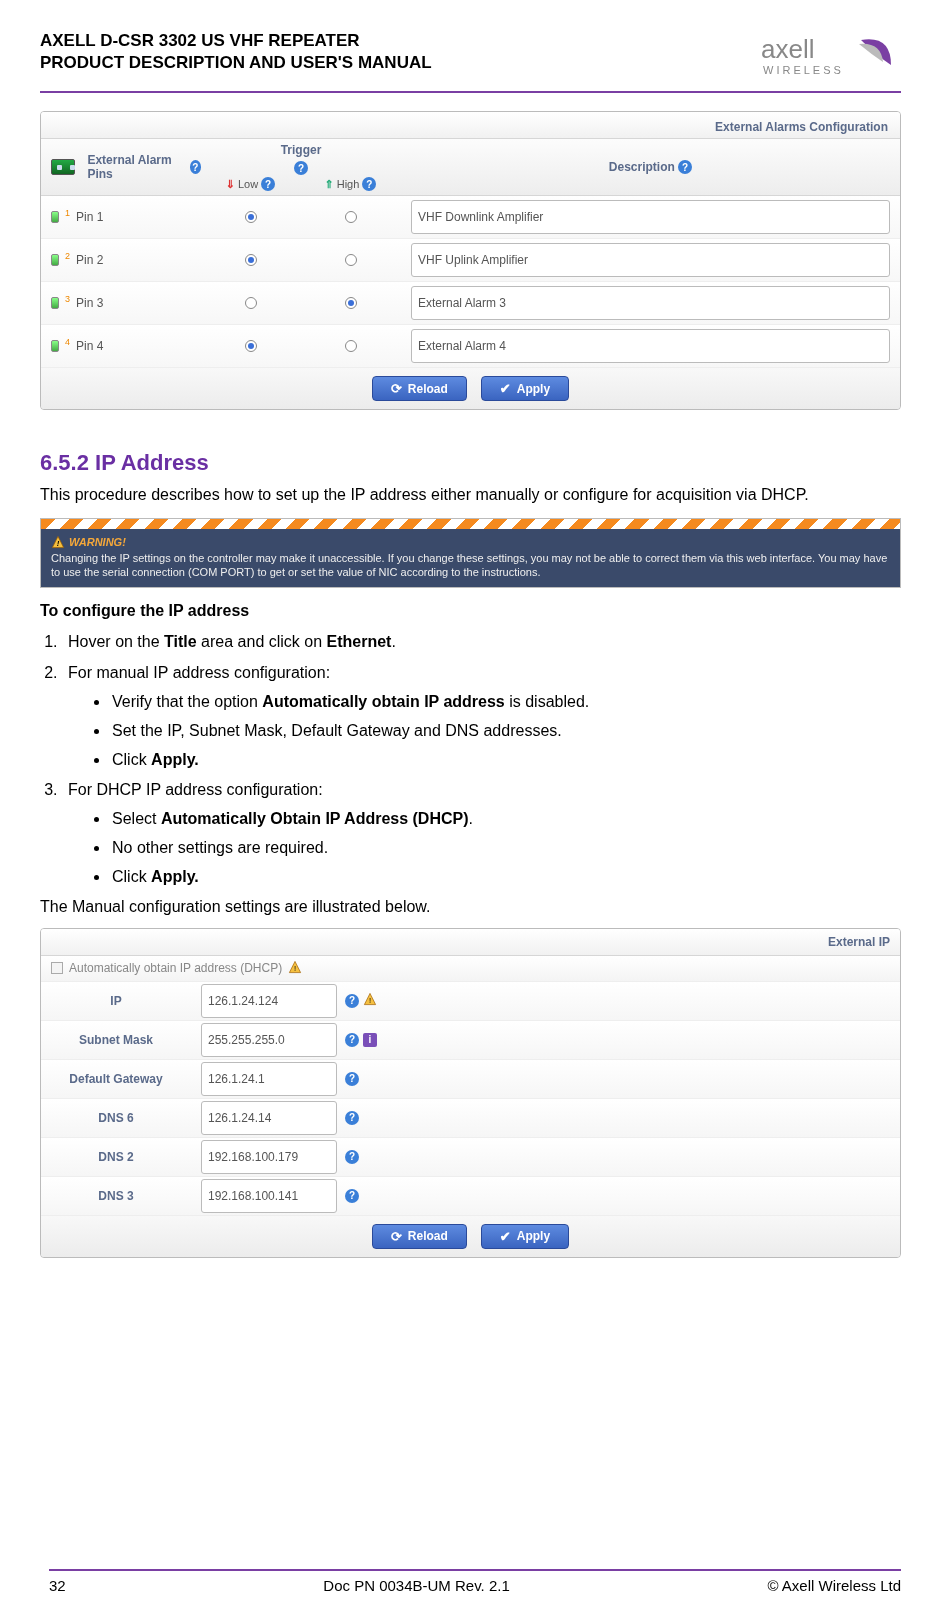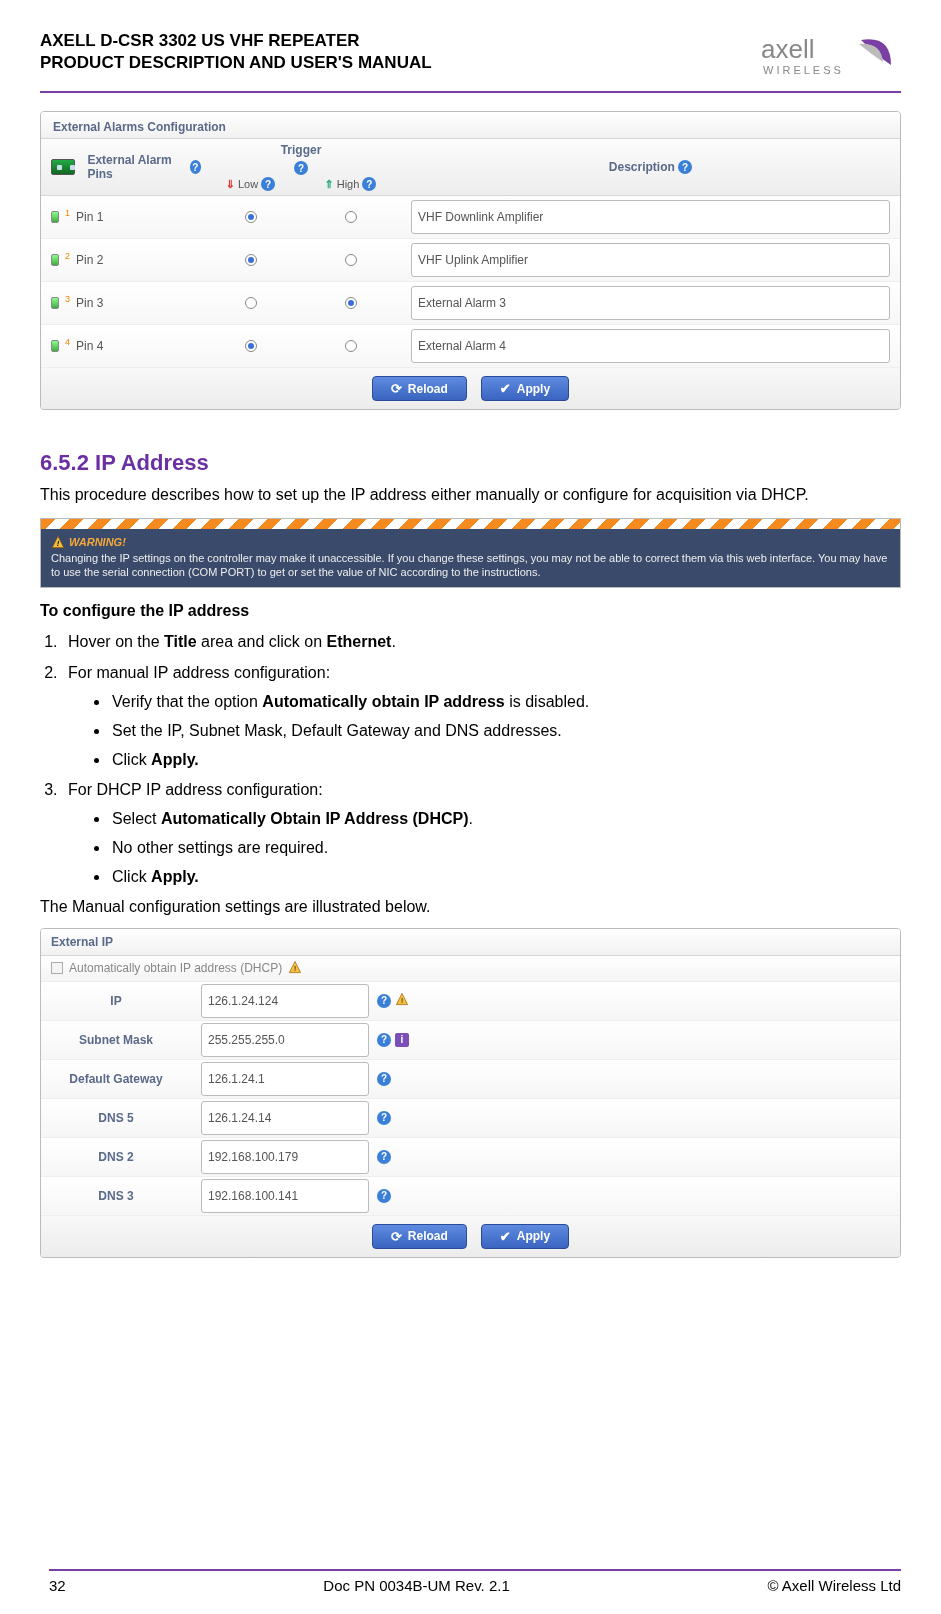--- a/index.html
+++ b/index.html
@@ -27,20 +27,21 @@
     color: #555;
     margin-bottom: 40px;
     overflow: hidden;
   }
   .panel-title {
     font-weight: bold;
     color: #5a6a8a;
     padding: 8px 12px 4px 12px;
     border-bottom: 1px solid #d6d6d6;
     background: linear-gradient(#fff,#f1f1f1);
+    text-align: right;
   }
   .alarm-header-row {
     display: flex;
     background: linear-gradient(#fcfcfc,#ededed);
     border-bottom: 1px solid #d6d6d6;
     padding: 4px 0;
     font-weight: bold;
     color: #5a6a8a;
     font-size: 12px;
     align-items: center;
@@ -110,21 +111,21 @@
   b { font-weight:bold;}
   .closing-p { font-size:16px; margin:6px 0 12px 0;}
 
   .net-panel .panel-title { padding:6px 10px; }
   .net-checkbox-row { display:flex; align-items:center; gap:6px; padding:4px 10px; color:#888; font-size:12px; border-bottom:1px solid #eee;
     background:linear-gradient(#fff,#f4f4f4);}
   .cbox { width:12px; height:12px; border:1px solid #aaa; background:#f4f4f4; display:inline-block;}
   .net-row { display:flex; align-items:center; padding:2px 0; border-bottom:1px solid #eee;
     background:linear-gradient(#fff,#f6f6f6);}
   .net-label { width:160px; text-align:center; padding-right:10px; font-weight:bold; color:#5a6a8a; font-size:12px;}
-  .net-input { width:168px; }
+  .net-input { width:136px; }
   .net-input .textfield { height:20px; font-size:12px;}
   .net-icons { padding-left:8px; display:flex; gap:4px; align-items:center;}
   .help-ic {
     width:14px; height:14px; border-radius:50%; background:#3a7fd8; color:#fff;
     display:inline-flex; align-items:center; justify-content:center; font-size:10px; font-weight:bold;
   }
   .warn-ic { color:#e8a030; font-size:14px;}
   .info-ic { width:14px; height:14px; background:#7a4fb8; color:#fff; display:inline-flex; align-items:center; justify-content:center; font-size:10px; font-weight:bold; border-radius:2px;}
   .connector-icon { width:30px; height:16px; background:linear-gradient(#2a4,#162); border-radius:2px; border:1px solid #555; position:relative;}
   .connector-icon::before, .connector-icon::after { content:""; position:absolute; width:5px; height:5px; background:#cde; border-radius:1px; top:5px;}
@@ -355,21 +356,21 @@
     <div class="net-input">
         <div class="textfield">
           <span>126.1.24.1</span>
         </div>
       </div>
     <div class="net-icons">
         <span class="help-ic">?</span>
       </div>
   </div>
   <div class="net-row">
-    <div class="net-label">DNS 5</div>
+    <div class="net-label">DNS 6</div>
     <div class="net-input">
         <div class="textfield">
           <span>126.1.24.14</span>
         </div>
       </div>
     <div class="net-icons">
         <span class="help-ic">?</span>
       </div>
   </div>
   <div class="net-row">

